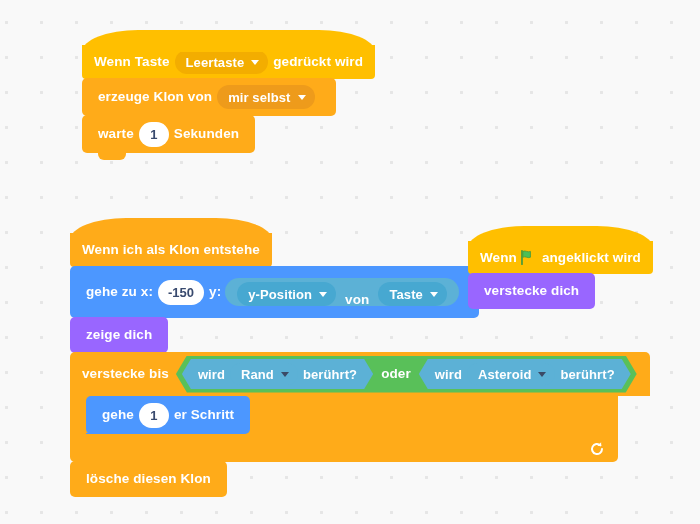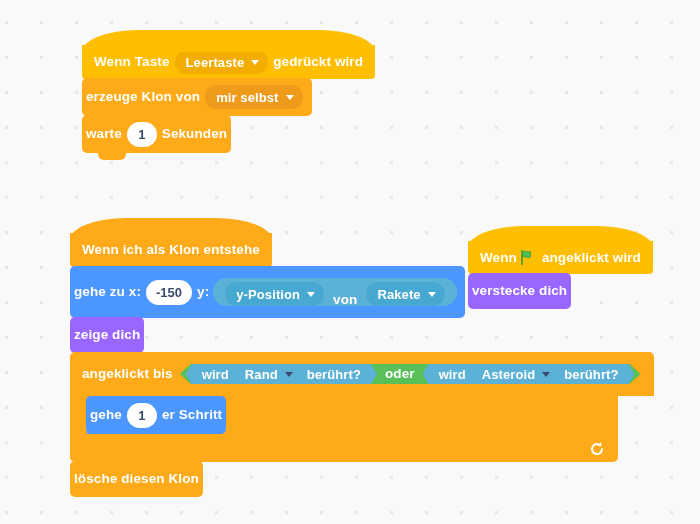--- a/index.html
+++ b/index.html
@@ -68,21 +68,21 @@
     height: 8px;
     background: inherit;
     border-radius: 0 0 6px 6px;
   }
 
   
   .stack {
     position: relative;
     display: inline-flex;
     align-items: center;
-    padding: 0 4px;
+    padding: 0 16px;
     height: 38px;
     box-sizing: border-box;
     border-radius: 5px;
   }
   .stack::after { 
     content: "";
     position: absolute;
     left: 16px;
     bottom: -7px;
     width: 28px;
@@ -162,21 +162,21 @@
     display: inline-flex;
     align-items: center;
     height: 30px;
     padding: 0 16px;
     box-sizing: border-box;
     clip-path: polygon(9px 0, calc(100% - 9px) 0, 100% 50%, calc(100% - 9px) 100%, 9px 100%, 0 50%);
   }
   .bool-outer {
     display: inline-flex;
     align-items: center;
-    height: 20px;
+    height: 37px;
     padding: 0 6px;
     margin: 0 3px;
     box-sizing: border-box;
     clip-path: polygon(11px 0, calc(100% - 11px) 0, 100% 50%, calc(100% - 11px) 100%, 11px 100%, 0 50%);
   }
   .bool .dd { height: 22px; margin: 0 5px; text-align: center; }
   .bool .lbl { font-size: 13px; }
   .op-word { margin: 0 8px; }
 
   
@@ -269,39 +269,39 @@
         <span class="lbl">gehe zu x:</span>
         <span class="numfield">-150</span>
         <span class="lbl">y:</span>
         <span class="reporter c-sensing">
           <span class="dd dd-sensing">
             <span class="lbl">y-Position</span>
             <span class="caret"></span>
           </span>
           <span class="lbl" style="margin:0 4px;">von</span>
           <span class="dd dd-sensing">
-            <span class="lbl">Rakete</span>
+            <span class="lbl">Taste</span>
             <span class="caret"></span>
           </span>
         </span>
       </div>
     </div>
 
     
     <div style="margin-top:-1px;">
       <div class="stack c-looks" style="height:36px;">
         <span class="lbl">zeige dich</span>
       </div>
     </div>
 
     
     <div class="cblock" style="margin-top:-1px;">
 
       <div class="cblock-top c-control">
-        <span class="lbl" style="margin-right:4px;">angeklickt bis</span>
+        <span class="lbl" style="margin-right:4px;">verstecke bis</span>
 
         <span class="bool-outer c-operator">
           <span class="bool c-sensing">
             <span class="lbl">wird</span>
             <span class="dd dd-sensing-l">
               <span class="lbl">Rand</span>
               <span class="caret caret-dark"></span>
             </span>
             <span class="lbl">berührt?</span>
           </span>

